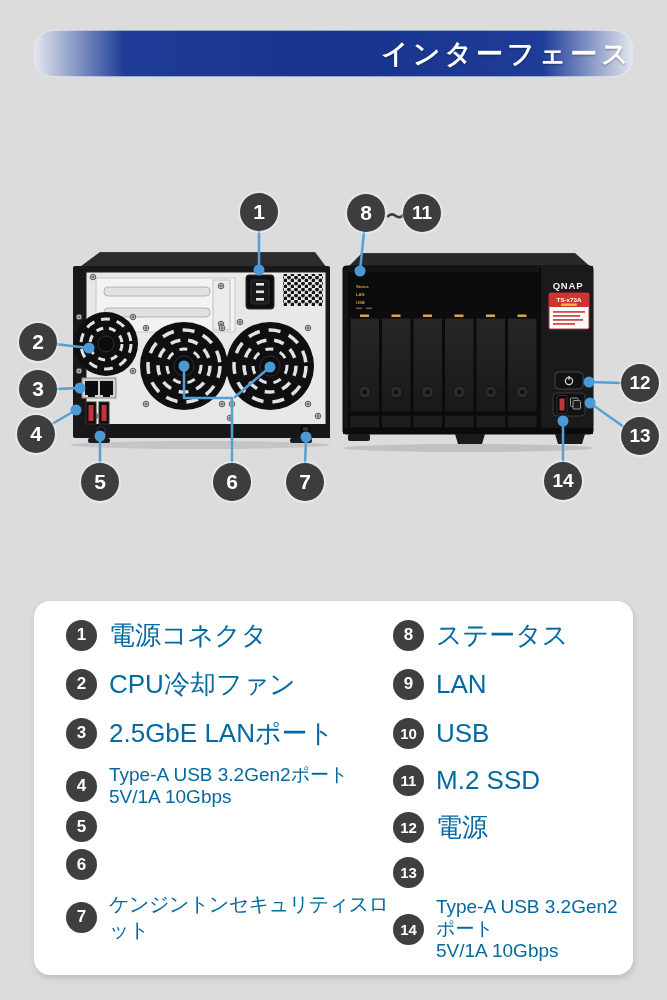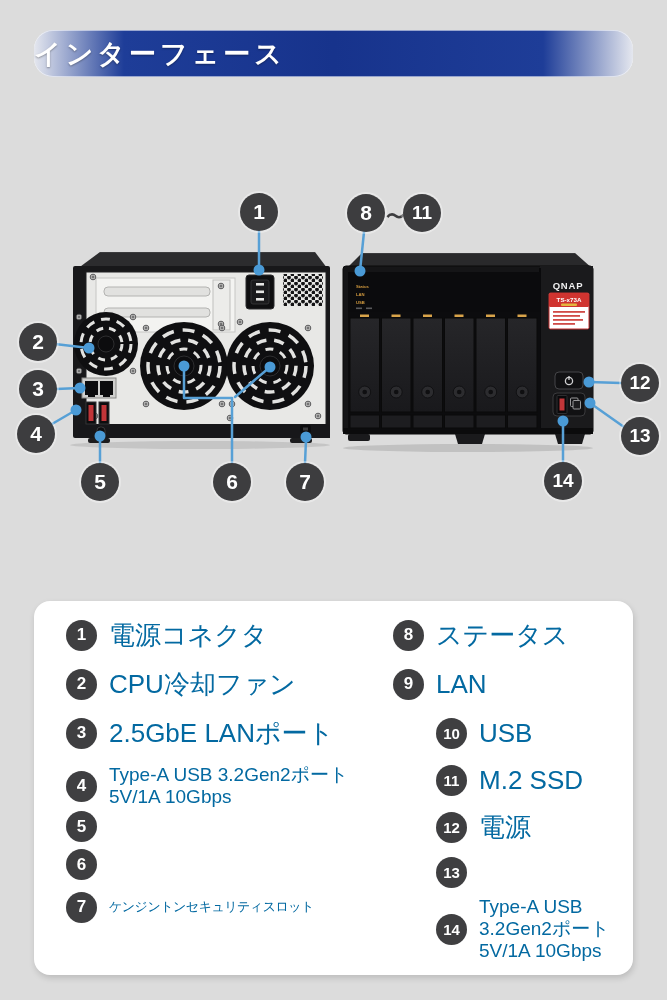--- a/index.html
+++ b/index.html
@@ -7,21 +7,21 @@
     position:relative;width:667px;height:1000px;margin:0 auto;
     background:#dcdcdc;overflow:hidden;
     font-family:"Liberation Sans","DejaVu Sans",sans-serif;
   }
   
   .banner{
     position:absolute;left:34px;top:30px;width:599px;height:47px;
     background:linear-gradient(90deg,
       rgba(230,233,242,0.85) 0%, #1e3d98 15%, #17338c 50%, #1e3d98 85%, rgba(230,233,242,0.85) 100%);
     box-shadow:inset 0 1px 0 rgba(255,255,255,.55), inset 0 -1px 0 rgba(255,255,255,.55);
-    display:flex;align-items:center;justify-content:flex-start;border-radius:19px;
+    display:flex;align-items:center;justify-content:flex-end;border-radius:19px;
   }
   .banner span{
     color:#ffffff;font-size:27px;font-weight:bold;letter-spacing:4px;
     text-shadow:0 1px 2px rgba(0,0,0,.35);
   }
   
   .stage-svg{position:absolute;left:0;top:0;pointer-events:none;}
   .callout{
     position:absolute;width:38px;height:38px;border-radius:50%;
     background:#3d3d3f;color:#fff;font-weight:bold;font-size:21px;
@@ -42,24 +42,24 @@
   }
   .legend-col{display:flex;flex-direction:column;}
   .legend-col.col-l{width:327px;}
   .legend-col.col-r{width:240px;}
   .legend-row{display:flex;align-items:center;}
   .lcirc{
     flex:0 0 31px;width:31px;height:31px;border-radius:50%;
     background:#3f3f41;color:#fff;font-weight:bold;font-size:17px;
     display:flex;align-items:center;justify-content:center;margin-right:12px;
   }
-  .lcirc.two{font-size:15px;margin-left:43px;}
+  .lcirc.two{font-size:15px;}
   .ltext{color:#0369a1;font-weight:500;}
   .ltext.sz-large{font-size:26px;line-height:34px;}
-  .ltext.sz-medium{font-size:13px;line-height:32px;letter-spacing:-0.5px;text-align:right;}
+  .ltext.sz-medium{font-size:20px;line-height:26px;letter-spacing:-0.5px;}
   .ltext.sz-small{font-size:19px;line-height:22px;}
   
   .col-l .legend-row:nth-child(1){margin-bottom:15px}
   .col-l .legend-row:nth-child(2){margin-bottom:15px}
   .col-l .legend-row:nth-child(3){margin-bottom:14px}
   .col-l .legend-row:nth-child(4){margin-bottom:3px}
   .col-l .legend-row:nth-child(5){margin-bottom:7px}
   .col-l .legend-row:nth-child(6){margin-bottom:11px}
   .col-r .legend-row:nth-child(1){margin-bottom:15px}
   .col-r .legend-row:nth-child(2){margin-bottom:15px}

